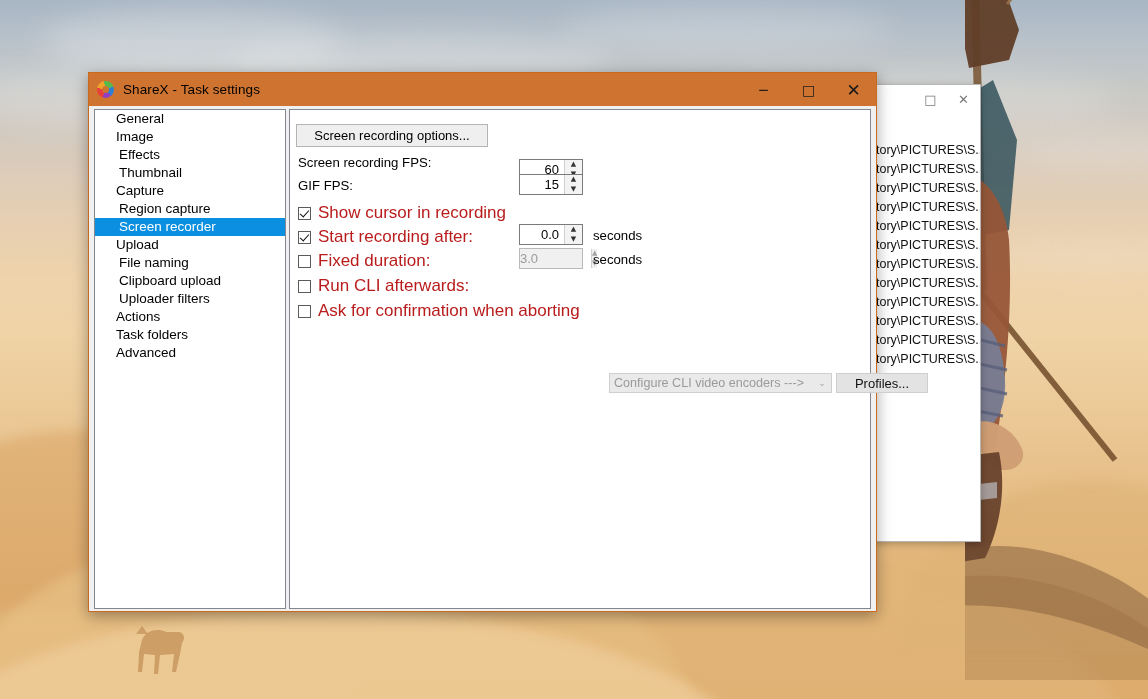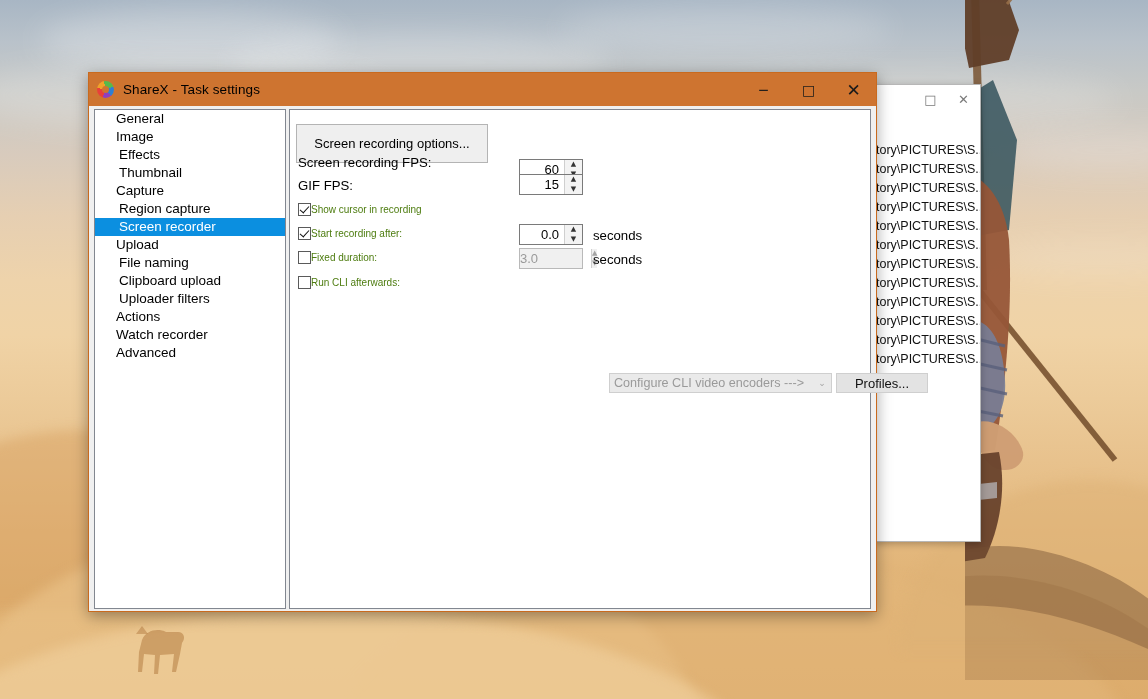--- a/index.html
+++ b/index.html
@@ -188,21 +188,21 @@
     width: 582px; height: 500px;
     background: #ffffff;
     border: 1px solid #828790;
     box-sizing: border-box;
   }
 
   
   #rec-options-btn {
     position: absolute;
     left: 6px; top: 14px;
-    width: 192px; height: 39px;
+    width: 192px; height: 23px;
     background: #efefef;
     border: 1px solid #b4b4b4;
     font-size: 13px;
     color: #000;
     display: flex; align-items: center; justify-content: center;
     box-sizing: border-box;
     font-family: "Liberation Sans", sans-serif;
   }
 
   .field-label {
@@ -267,22 +267,23 @@
   .cb-box.checked::after {
     content: "";
     position: absolute;
     left: 3px; top: 0px;
     width: 4px; height: 8px;
     border: solid #111;
     border-width: 0 1.6px 1.6px 0;
     transform: rotate(42deg);
   }
   .cb-label {
-    font-size: 10px;
-    color: #4d7c0f;
+    margin-left: 7px;
+    font-size: 17px;
+    color: #b91c1c;
   }
 
   .unit-label {
     position: absolute;
     font-size: 13.2px;
     color: #000;
   }
 
   
   #cli-combo {
@@ -412,21 +413,21 @@
         <div class="nav-item indent"><span>Effects</span></div>
         <div class="nav-item indent"><span>Thumbnail</span></div>
         <div class="nav-item"><span>Capture</span></div>
         <div class="nav-item indent"><span>Region capture</span></div>
         <div class="nav-item indent selected"><span>Screen recorder</span></div>
         <div class="nav-item"><span>Upload</span></div>
         <div class="nav-item indent"><span>File naming</span></div>
         <div class="nav-item indent"><span>Clipboard upload</span></div>
         <div class="nav-item indent"><span>Uploader filters</span></div>
         <div class="nav-item"><span>Actions</span></div>
-        <div class="nav-item"><span>Watch recorder</span></div>
+        <div class="nav-item"><span>Task folders</span></div>
         <div class="nav-item"><span>Advanced</span></div>
       </div>
 
     <div id="pane">
 
       <div id="rec-options-btn">Screen recording options...</div>
 
       <div class="field-label" style="left:8px; top:45px;">Screen recording FPS:</div>
 
       <div class="spin" style="left:229px; top:41px;margin-top:8px;">
@@ -476,20 +477,24 @@
           <div class="arrow">▼</div>
         </div>
       </div>
       <div class="unit-label" style="left:303px; top:142px;">seconds</div>
 
       <div class="cb-row" style="left:8px; top:166px;">
         <span class="cb-box"></span>
         <span class="cb-label">Run CLI afterwards:</span>
       </div>
 
+      <div class="cb-row" style="left:8px; top:191px;">
+        <span class="cb-box"></span>
+        <span class="cb-label">Ask for confirmation when aborting</span>
+      </div>
 
     </div>
 
     <div id="cli-combo">
       <div class="combo-text">Configure CLI video encoders ---&gt;</div>
       <div class="combo-arrow">⌄</div>
     </div>
     <div id="profiles-btn">Profiles...</div>
 
   </div>

